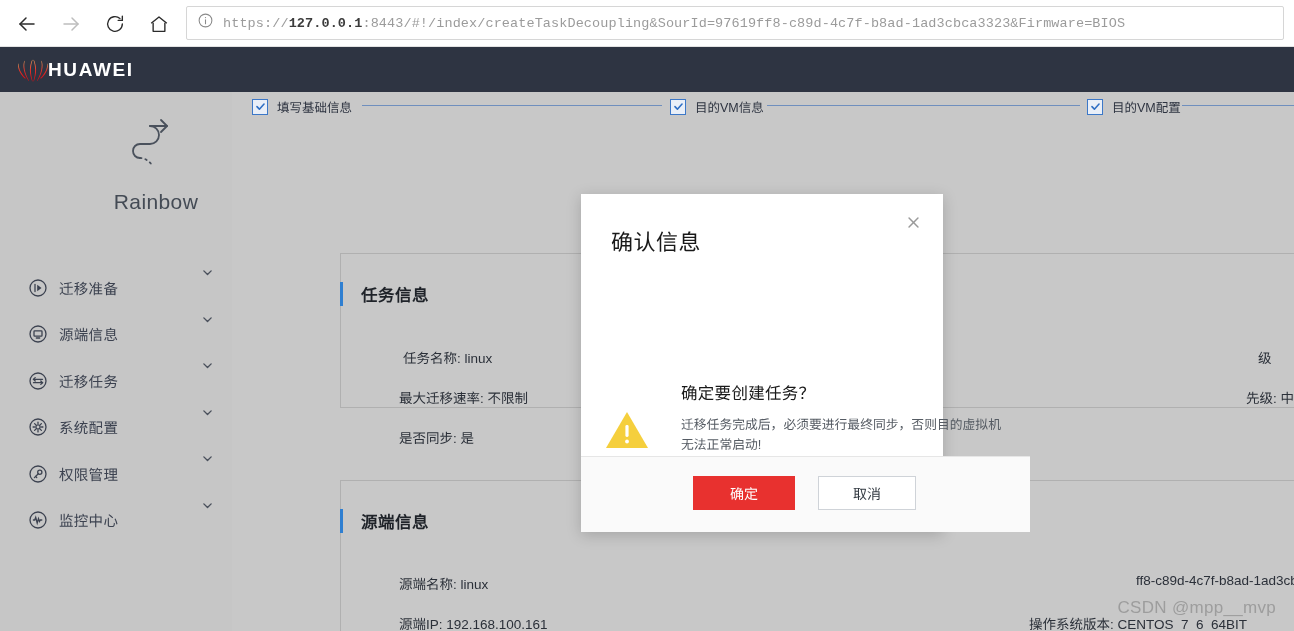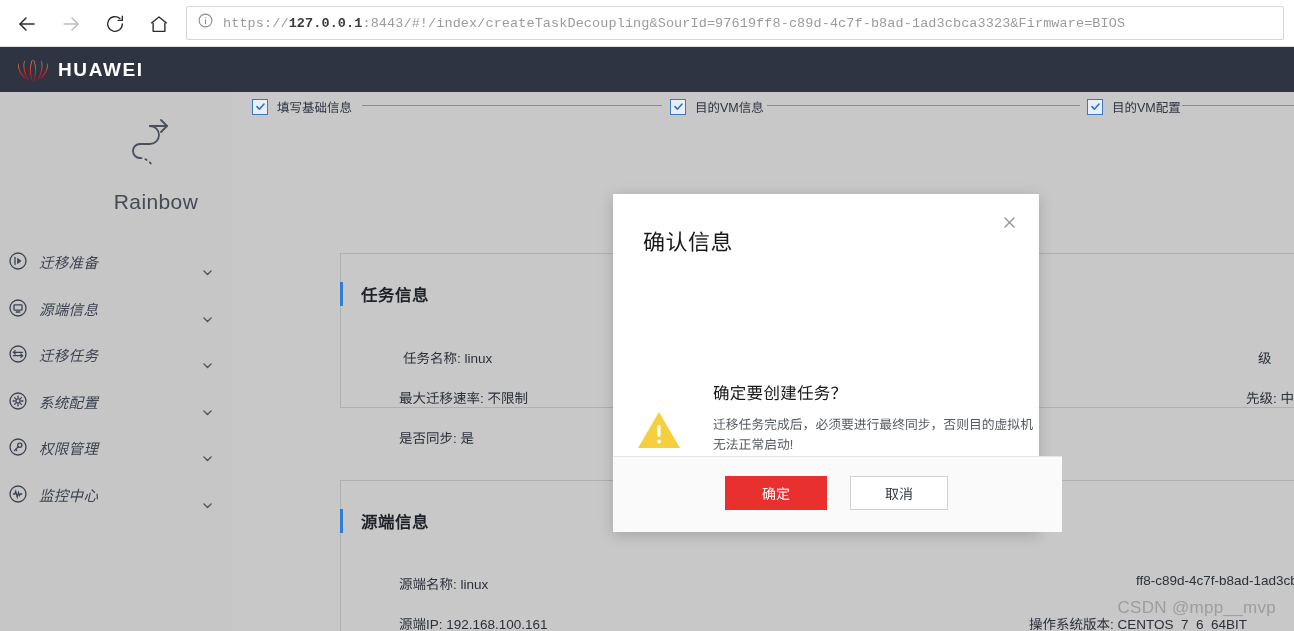--- a/index.html
+++ b/index.html
@@ -46,21 +46,21 @@
 
   
   .app { position: absolute; left: 0; top: 47px; width: 1294px; height: 584px; overflow: hidden; }
 
   .topbar {
     position: absolute; left: 0; top: 0; width: 1294px; height: 45px;
     background: #2e3442;
   }
   .logo-group {
     position: absolute; left: 18px; top: 8px;
-    display: flex; align-items: center; gap: 10px;
+    display: flex; align-items: center; 
   }
   .logo-mark { width: 30px; height: 29px; display: block; }
   .logo-text {
     color: #ffffff; font-size: 19px; font-weight: 700; letter-spacing: 1.6px;
   }
 
   
   .sidebar {
     position: absolute; left: 0; top: 45px; width: 232px; height: 539px;
     background: #c6c6c6;
@@ -69,23 +69,22 @@
     position: absolute; left: 0; top: 25px; width: 232px;
     display: flex; flex-direction: column; align-items: center; margin-left: 40px;
   }
   .brand-icon { width: 58px; height: 55px; }
   .brand-name {
     margin-top: 14px; font-size: 21px; color: #444b55; letter-spacing: .4px;
   }
   .menu { position: absolute; left: 0; top: 159px; width: 232px; }
   .menu-item {
     position: relative; height: 46.5px;
-    display: flex; align-items: flex-start; padding-left: 8px;
+    display: flex; align-items: flex-end; padding-left: 28px;
     box-sizing: border-box;
-    font-style: italic;
   }
   .menu-icon { width: 20px; height: 20px; flex: 0 0 auto; }
   .menu-label {
     margin-left: 11px; font-size: 14.5px; color: #3c4250; letter-spacing: .3px;
   }
   .menu-chev { position: absolute; right: 18px; top: 50%; transform: translateY(-50%); }
 
   
   .content {
     position: absolute; left: 232px; top: 45px; width: 1062px; height: 539px;
@@ -122,24 +121,23 @@
     position: absolute; left: 20px; top: 28px;
     font-size: 16.5px; font-weight: 700; color: #1f2329; letter-spacing: .5px;
   }
   .field {
     position: absolute; font-size: 13.5px; color: #2b3039; white-space: nowrap;
   }
   .field .val { color: #2b3039; }
 
   
   .modal {
-    position: absolute; left: 581px; top: 147px; width: 426px; height: 338px;
+    position: absolute; left: 581px; top: 147px; width: 362px; height: 338px;
     background: #ffffff;
     box-shadow: 0 3px 14px rgba(0,0,0,.18);
-    margin-left: 32px;
   }
   .modal-head { position: relative; height: 88px; }
   .modal-title {
     position: absolute; left: 30px; top: 30px;
     font-size: 22px; color: #191919; letter-spacing: .5px;
   }
   .modal-close {
     position: absolute; right: 17px; top: 15px;
     width: 26px; height: 26px; display: flex; align-items: center; justify-content: center;
     color: #9a9a9a; font-size: 17px; line-height: 1;

